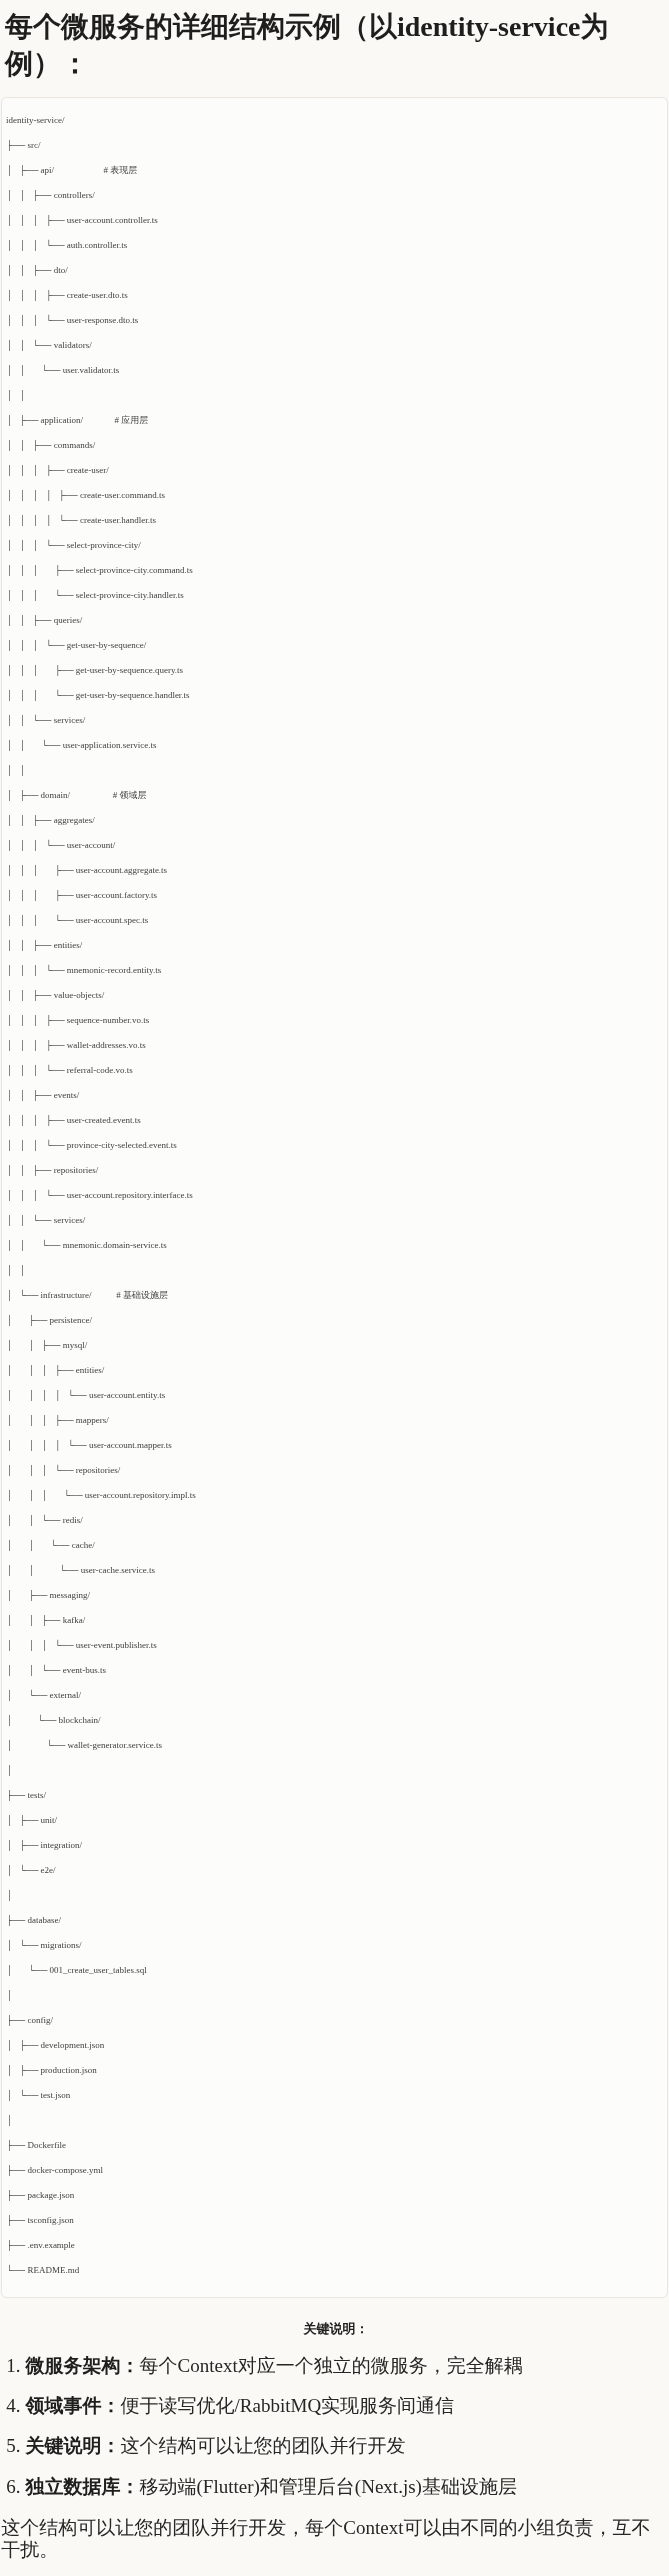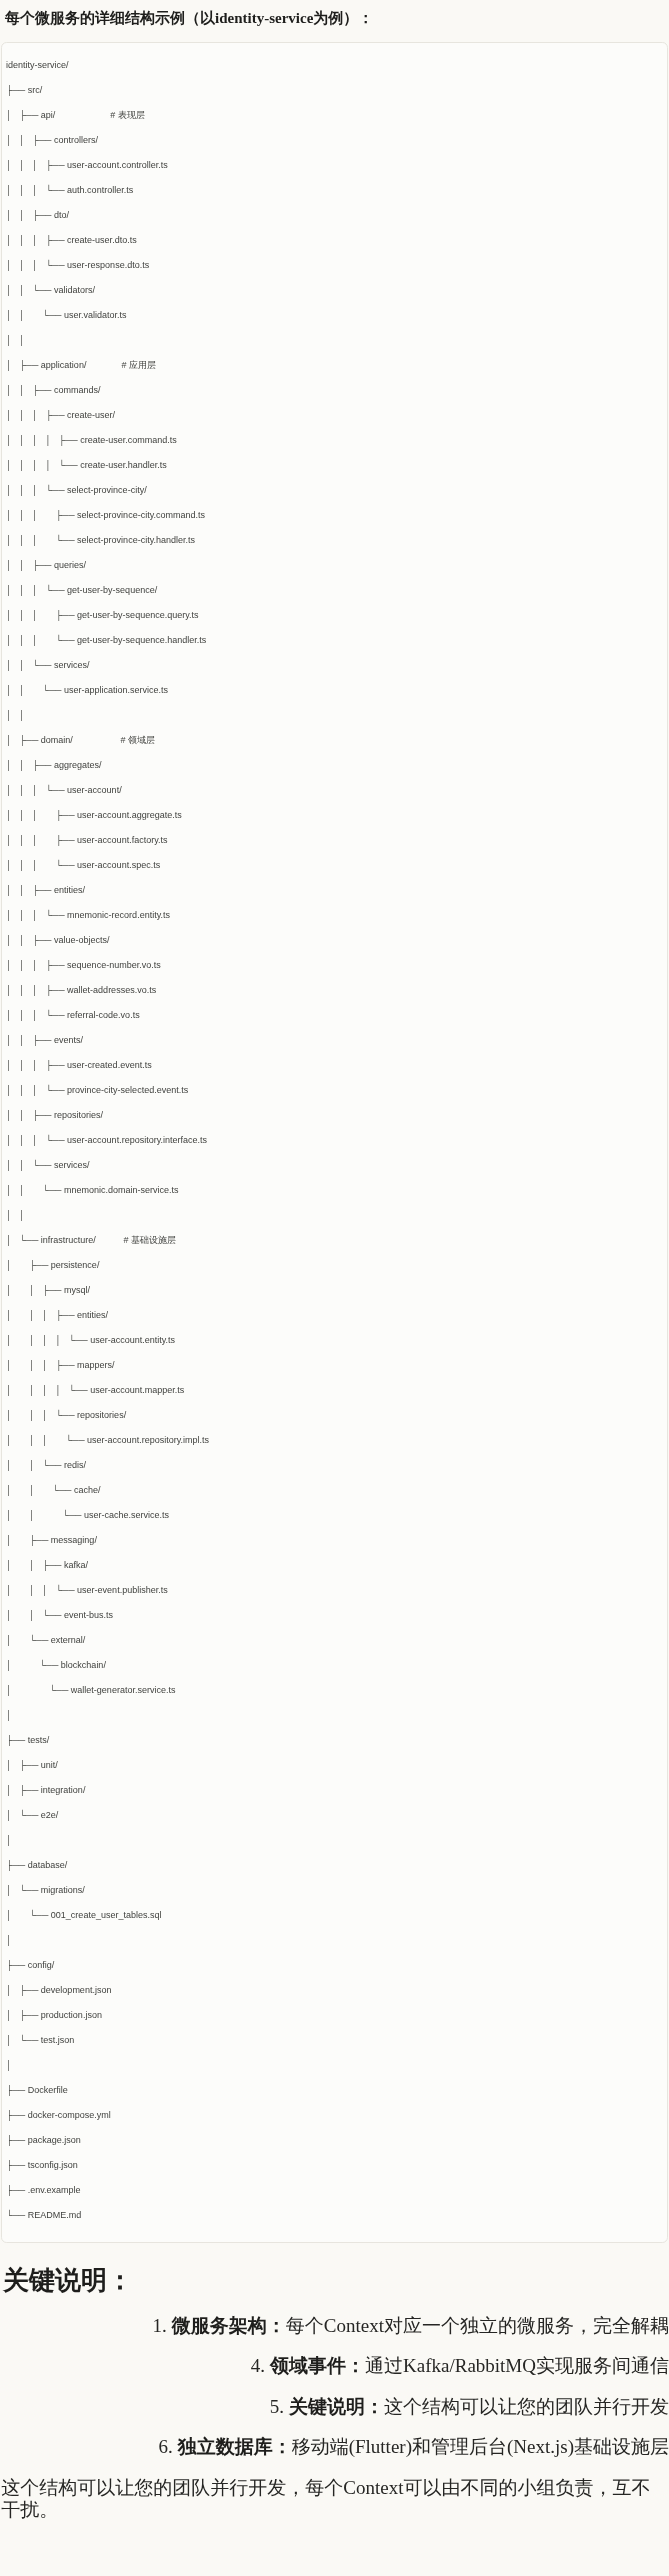--- a/index.html
+++ b/index.html
@@ -16,53 +16,53 @@
     width:669px;
     height:2576px;
     background:var(--page-bg);
     padding-top:7.5px;
     font-family:"Liberation Serif","DejaVu Serif",serif;
     color:var(--body-text);
     overflow:hidden;
   }
   .page-title{
     margin:0 5px 13.8px 5px;
-    font-size:15px;
+    font-size:28px;
     line-height:1.35;
     font-weight:700;
     color:var(--heading-text);
   }
   .code-block{
     margin:0 1.3px;
     background:var(--code-bg);
     border:0.6px solid var(--code-border);
     border-radius:5.6px;
     padding:10.6px 5px 13.8px 3.8px;
     overflow:hidden;
   }
   .tree{
     margin:0;
-    font-family:Liberation Sans, sans-serif;
+    font-family:Liberation Serif, serif;
     font-size:9px;
     line-height:25px;
     color:var(--code-text);
     white-space:pre;
   }
   .key-heading{
     margin:22.5px 0 0 3.1px;
-    font-size:26px;
+    font-size:13px;
     line-height:1.2;
     font-weight:700;
     color:var(--heading-text);
+    text-align:center;
   }
   .key-list{
     list-style:none;
     margin:0;
     padding:0 0 0 6.3px;
-    text-align:right;
   }
   .key-list li{
     margin-top:19.4px;
     font-size:19px;
     line-height:1.1;
     color:var(--body-text);
     white-space:nowrap;
   }
   .item-number{margin-right:5px;}
   .item-label{font-weight:700;color:var(--heading-text);}
@@ -171,21 +171,21 @@
 └── README.md</pre>
   </div>
 
   <h2 class="key-heading">关键说明：</h2>
 
   <ol class="key-list">
     <li>
       <span class="item-number">1.</span><span class="item-label">微服务架构</span><span class="item-colon">：</span><span class="item-desc">每个Context对应一个独立的微服务，完全解耦</span>
     </li>
     <li>
-      <span class="item-number">4.</span><span class="item-label">领域事件</span><span class="item-colon">：</span><span class="item-desc">通过Kafka/RabbitMQ实现服务间通信</span>
+      <span class="item-number">4.</span><span class="item-label">领域事件</span><span class="item-colon">：</span><span class="item-desc">便于读写优化/RabbitMQ实现服务间通信</span>
     </li>
     <li>
       <span class="item-number">5.</span><span class="item-label">关键说明</span><span class="item-colon">：</span><span class="item-desc">这个结构可以让您的团队并行开发</span>
     </li>
     <li>
       <span class="item-number">6.</span><span class="item-label">独立数据库</span><span class="item-colon">：</span><span class="item-desc">移动端(Flutter)和管理后台(Next.js)基础设施层</span>
     </li>
   </ol>
 
   <p class="closing">这个结构可以让您的团队并行开发，每个Context可以由不同的小组负责，互不干扰。</p>

